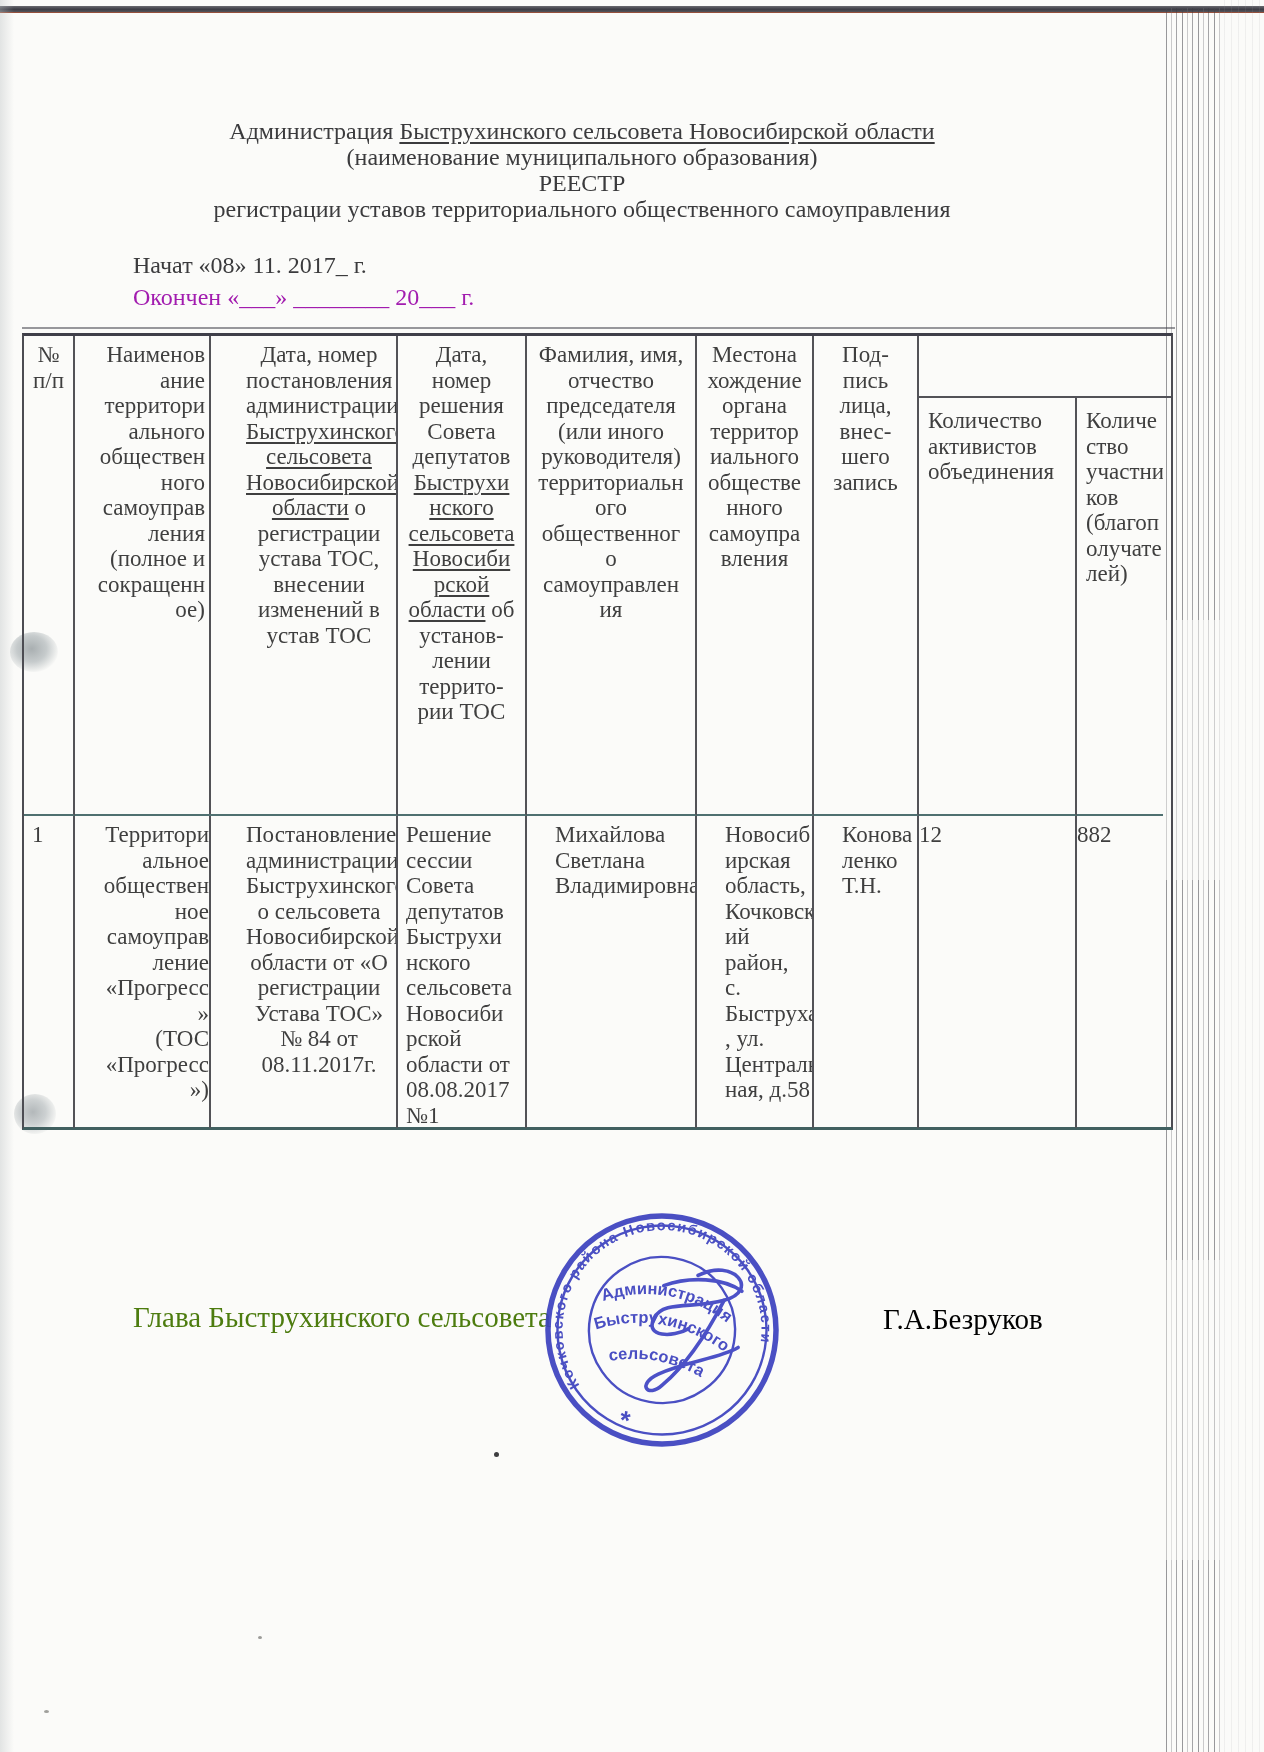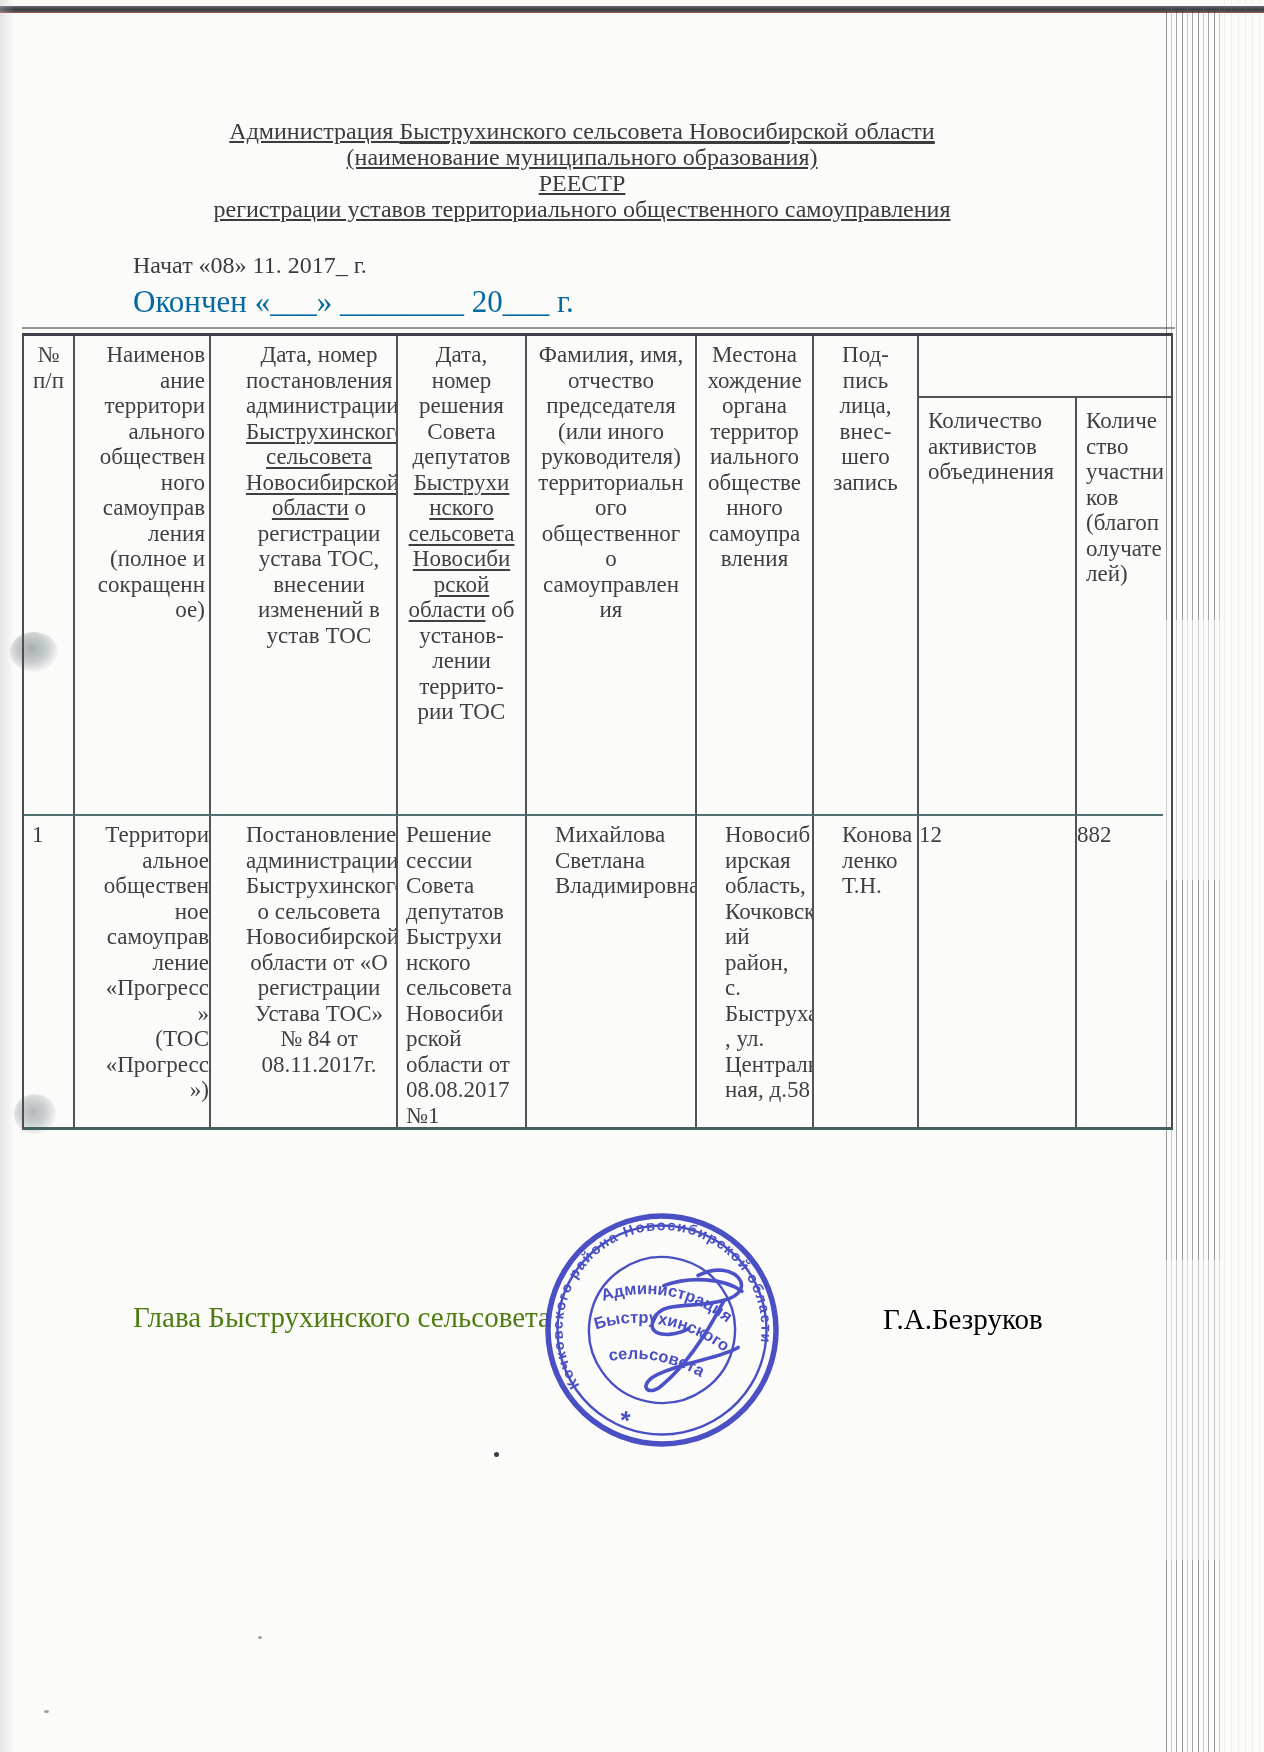--- a/index.html
+++ b/index.html
@@ -30,24 +30,24 @@
   .hole1{left:10px;top:632px;width:48px;height:40px;
     background:radial-gradient(ellipse at 45% 42%,#a9afb1 0%,#c6cbcc 40%,rgba(250,250,248,0) 75%);}
   .hole2{left:14px;top:1094px;width:42px;height:40px;
     background:radial-gradient(ellipse at 45% 45%,#b3b8ba 0%,#cdd1d2 40%,rgba(250,250,248,0) 78%);}
   .dot{left:494px;top:1452px;width:5px;height:5px;border-radius:50%;background:#3e3e40;}
   .speck1{left:258px;top:1636px;width:4px;height:3px;border-radius:50%;background:#9b9b98;}
   .speck2{left:44px;top:1710px;width:5px;height:3px;border-radius:50%;background:#a0a09c;}
 
   
   .titles{left:62px;top:118px;width:1040px;text-align:center;
-    font-size:24px;line-height:26px;color:#3b3b3d;text-decoration:underline;}
+    font-size:24px;line-height:26px;color:#3b3b3d;}
   .u{text-decoration:underline;text-underline-offset:3px;text-decoration-thickness:1.5px;}
   .startline{left:133px;top:252px;font-size:24px;color:#3b3b3d;}
-  .endline{left:133px;top:284px;font-size:31px;color:#0369a1;}
+  .endline{left:133px;top:284px;font-size:24px;color:#a21caf;}
 
   
   .tbl{left:22px;top:333px;width:1151px;height:797px;box-sizing:border-box;
     border:2px solid #4c4c52;border-top:3px solid #3f3f49;border-bottom:3px solid #416060;}
   .tbl-topdouble{left:22px;top:327px;width:1153px;height:2px;background:rgba(70,70,78,.55);}
   .cell{position:absolute;box-sizing:border-box;white-space:pre-line;
     font-size:23px;line-height:25.5px;overflow:hidden;padding-top:6px;}
   .th{top:0;height:480px;border-bottom:2px solid #4f7070;}
   .td{top:480px;height:312px;}
   .br{border-right:2px solid #525257;}

